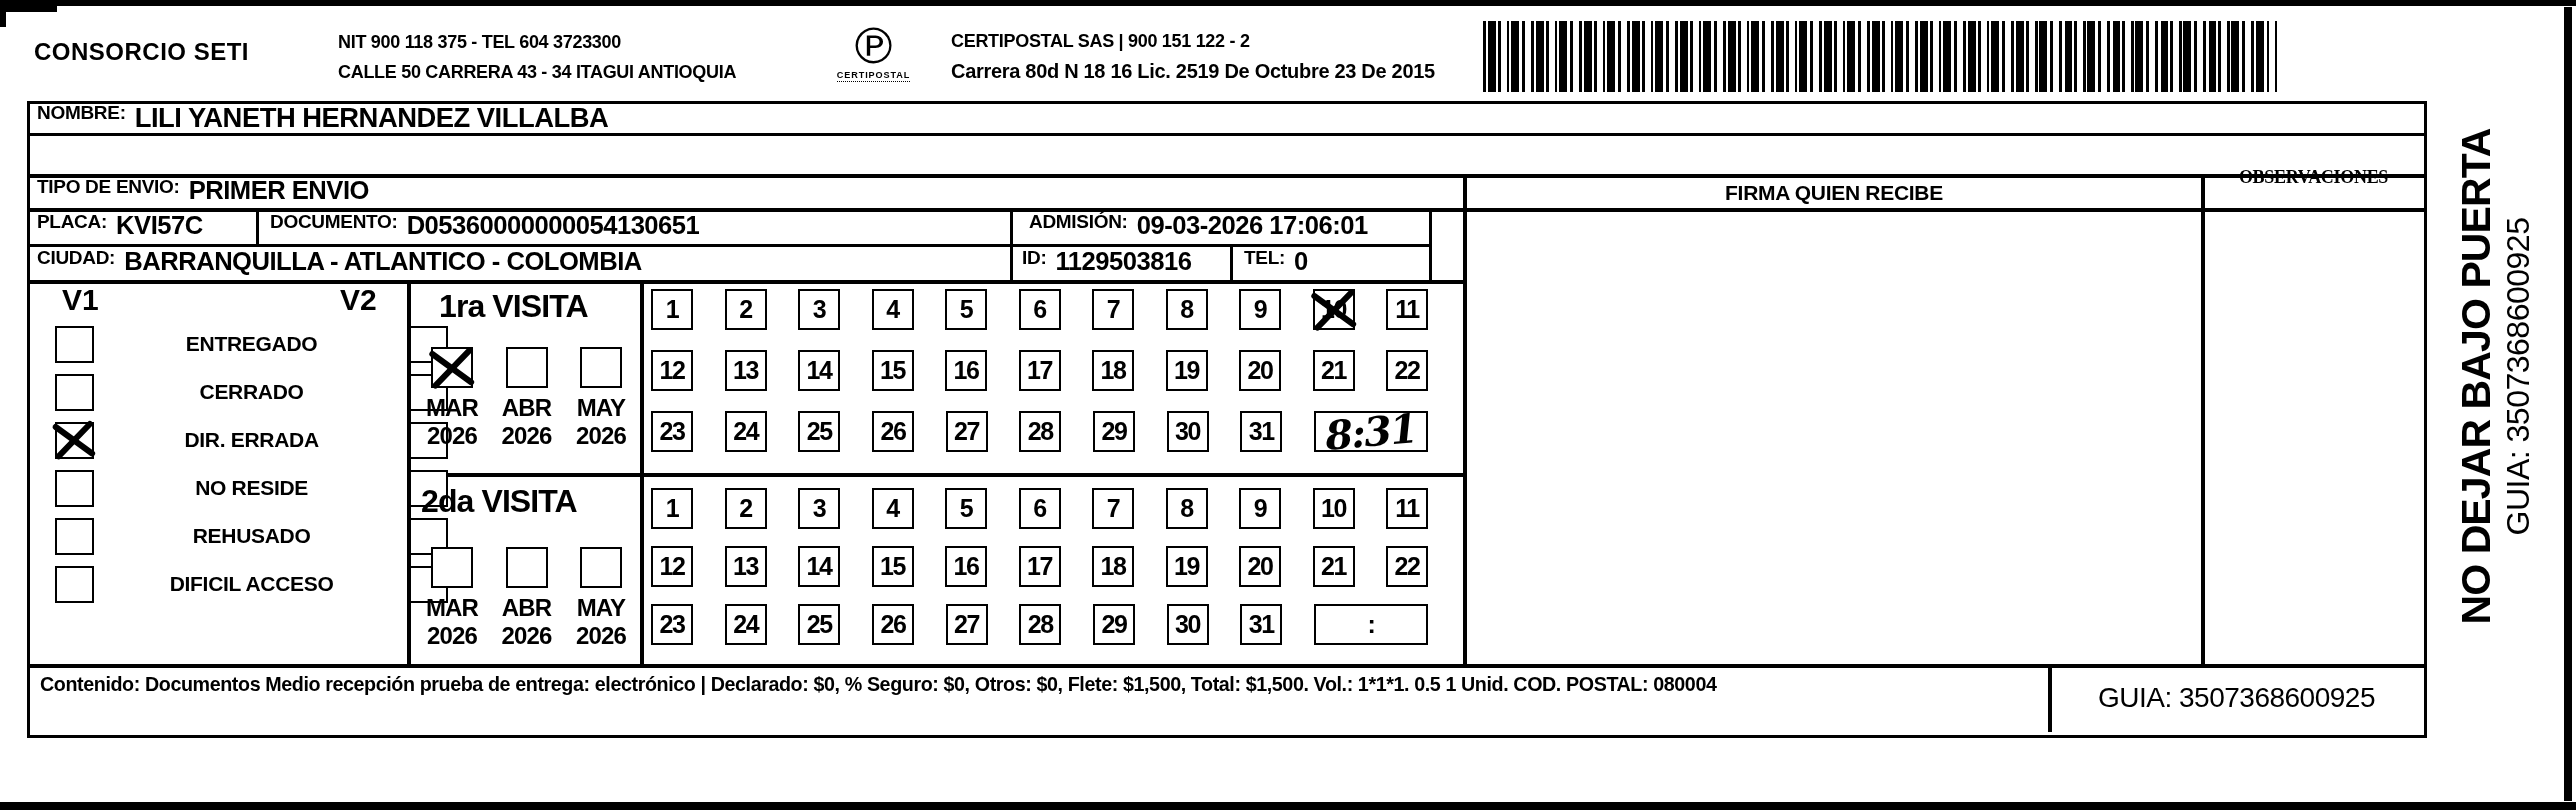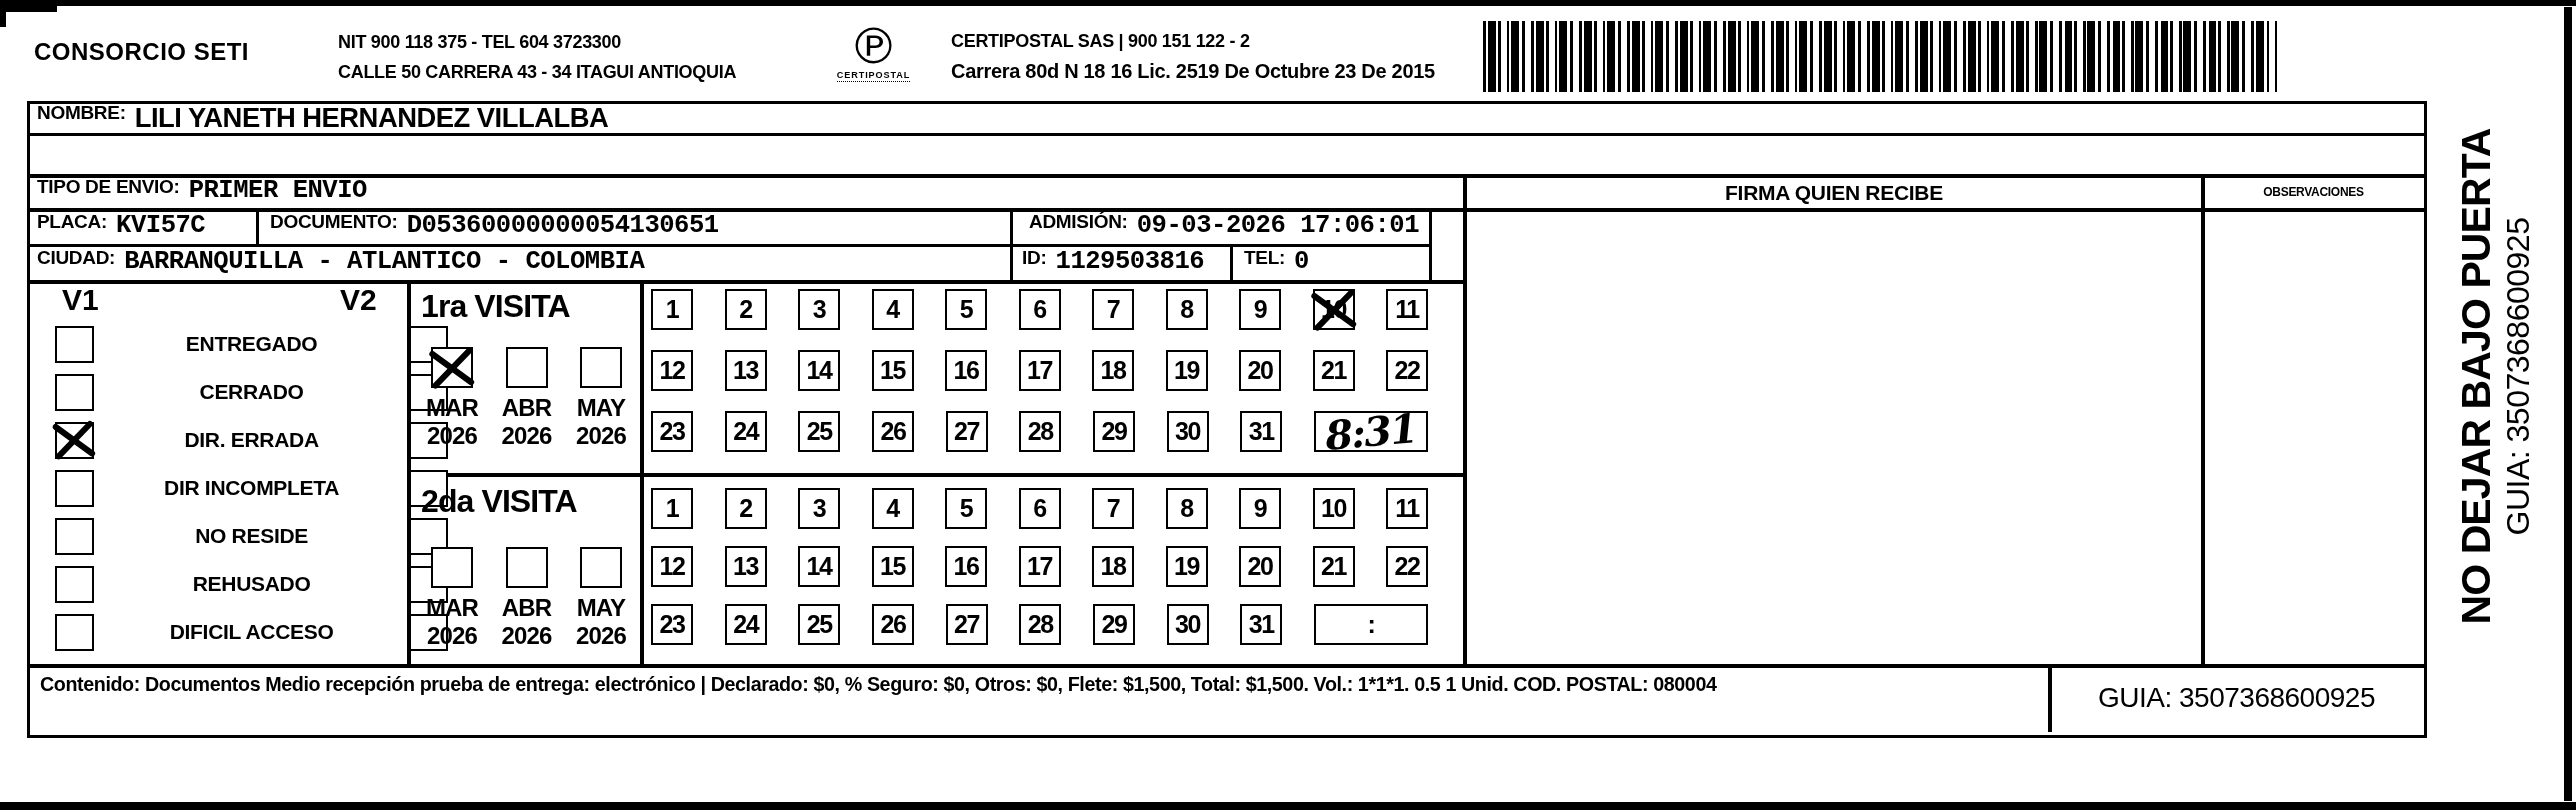--- a/index.html
+++ b/index.html
@@ -18,21 +18,21 @@
   .logo{display:flex;flex-direction:column;align-items:center;width:101px;}
   .logo-glyph{font-size:51px;line-height:48px;font-weight:400;}
   .logo-text{font-size:9.1px;font-weight:700;letter-spacing:0.9px;border-bottom:1.8px dotted #000;padding-bottom:0.9px;}
   .barcode{position:absolute;background:
      repeating-linear-gradient(90deg,#000 0 2.7px,#fff 2.7px 5.5px,#000 5.5px 12.8px,#fff 12.8px 15.5px,
      #000 15.5px 18.3px,#fff 18.3px 24px,#000 24px 26.5px,#fff 26.5px 28px,#000 28px 36px,#fff 36px 39px,
      #000 39px 42px,#fff 42px 48px);}
   
   .lbl{font-size:19px;font-weight:700;letter-spacing:-0.3px;}
   .val{font-size:27.4px;font-weight:600;letter-spacing:-0.5px;}
-  .val-sm{font-size:25.6px;font-weight:600;letter-spacing:-0.5px;font-family:Liberation Mono, monospace;}
+  .val-sm{font-size:25.6px;font-weight:600;letter-spacing:-0.5px;}
   .cellrow{position:absolute;display:flex;align-items:flex-start;gap:9.1px;white-space:nowrap;}
   .hdr-cell{position:absolute;display:flex;align-items:center;justify-content:center;
             font-size:21px;font-weight:700;letter-spacing:-0.3px;}
   
   .vhdr{position:absolute;font-size:30px;font-weight:700;}
   .status-rows{position:absolute;left:27.4px;top:320px;width:443px;}
   .status-row{display:flex;align-items:center;height:48px;padding:0 22px 0 27.4px;}
   .status-label{flex:1;text-align:center;font-size:21px;font-weight:700;letter-spacing:-0.3px;}
   .cb{position:relative;width:35px;height:33px;border:2.7px solid #000;background:#fff;flex:0 0 auto;}
   
@@ -138,21 +138,21 @@
   <div class="cellrow" style="left:1022px;top:247px;height:32px;">
     <span class="lbl">ID:</span>
     <span class="val-sm">1129503816</span>
   </div>
   <div class="cellrow" style="left:1244px;top:247px;height:32px;">
     <span class="lbl">TEL:</span>
     <span class="val-sm">0</span>
   </div>
 
   <div class="hdr-cell" style="left:1467px;top:177px;width:734px;height:31px;text-align:right;">FIRMA QUIEN RECIBE</div>
-  <div class="hdr-cell" style="left:2205px;top:176px;width:217px;height:31px;font-size:12px;">OBSERVACIONES</div>
+  <div class="hdr-cell" style="left:2205px;top:162px;width:217px;height:31px;font-size:18px;font-family:Liberation Serif, serif;">OBSERVACIONES</div>
   <div class="abs" style="left:1467px;top:212px;width:734px;height:452px;"></div>
   <div class="abs" style="left:2205px;top:212px;width:217px;height:452px;"></div>
 
   <div class="vhdr" style="left:62px;top:283px;">V1</div>
   <div class="vhdr" style="left:340px;top:283px;">V2</div>
   <div class="status-rows">
       <div class="status-row">
         <span class="cb"></span>
         <span class="status-label">ENTREGADO</span>
         <span class="cb"></span>
@@ -164,41 +164,36 @@
       </div>
       <div class="status-row">
         <span class="cb">
           <i class="hx"></i>
         </span>
         <span class="status-label">DIR. ERRADA</span>
         <span class="cb"></span>
       </div>
       <div class="status-row">
         <span class="cb"></span>
-        <span class="status-label">DIR INCOMPLETA</span>
-        <span class="cb"></span>
-      </div>
-      <div class="status-row">
-        <span class="cb"></span>
         <span class="status-label">NO RESIDE</span>
         <span class="cb"></span>
       </div>
       <div class="status-row">
         <span class="cb"></span>
         <span class="status-label">REHUSADO</span>
         <span class="cb"></span>
       </div>
       <div class="status-row">
         <span class="cb"></span>
         <span class="status-label">DIFICIL ACCESO</span>
         <span class="cb"></span>
       </div>
     </div>
 
-  <div class="visit-title" style="left:421px;top:288px;">1ra VISITA</div>
+  <div class="visit-title" style="left:439px;top:288px;">1ra VISITA</div>
   <div class="months" style="left:412px;top:347px;">
       <div class="month">
         <span class="cb">
           <i class="hx"></i>
         </span>
         <div class="m-lbl">MAR</div>
         <div class="m-yr">2026</div>
       </div>
       <div class="month">
         <span class="cb"></span>

